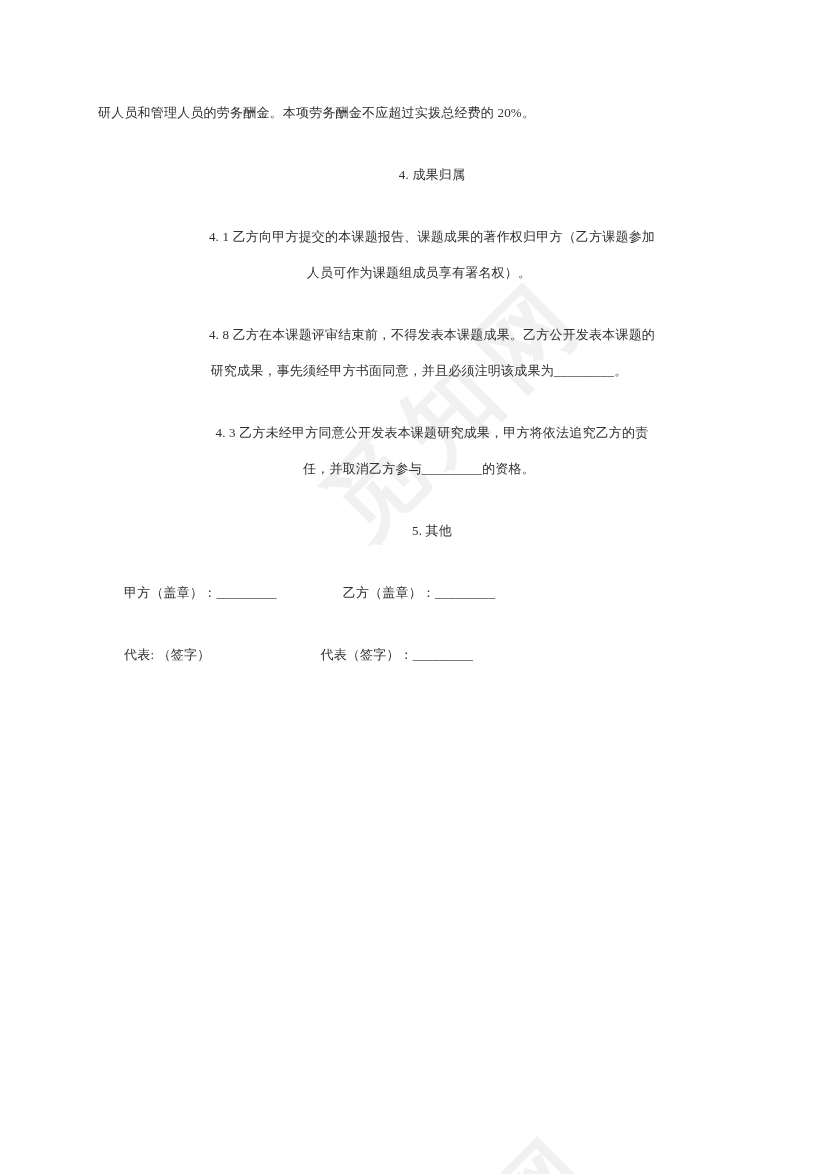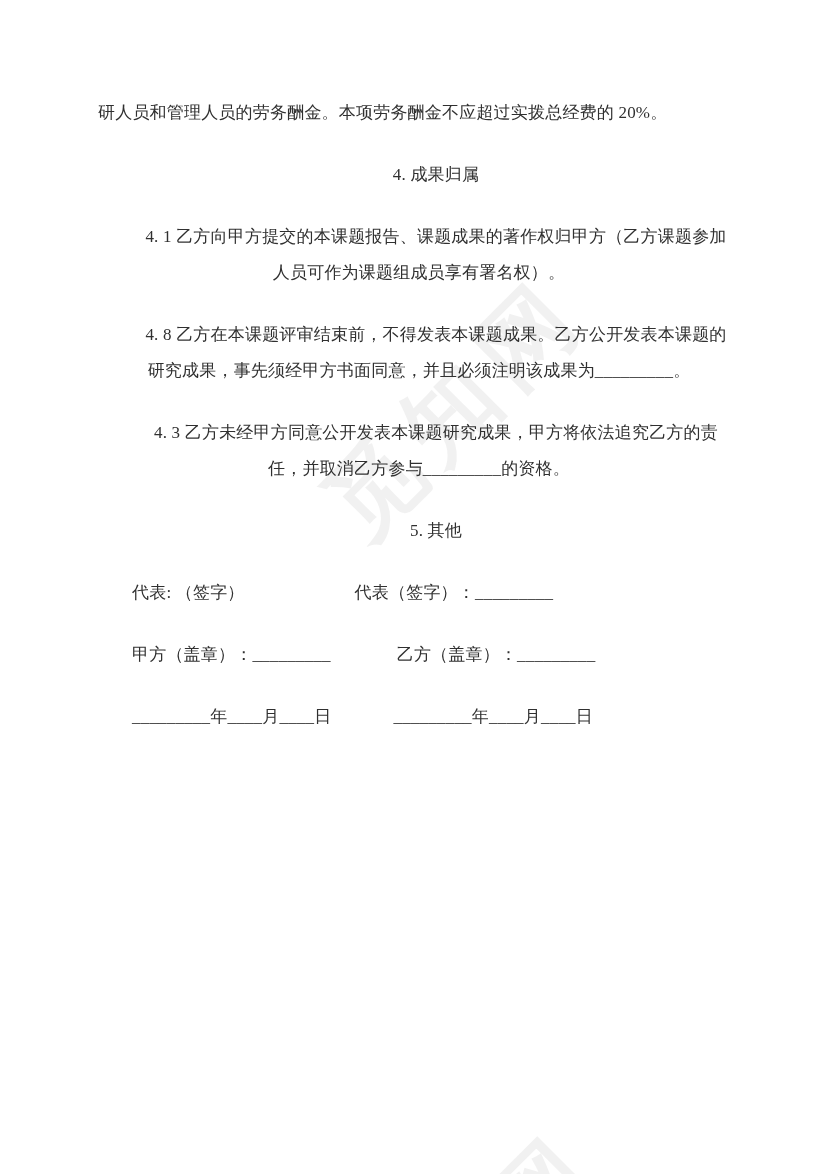--- a/index.html
+++ b/index.html
@@ -14,21 +14,21 @@
     background: #ffffff;
     overflow: hidden;
     font-family: "Liberation Serif", "DejaVu Serif", serif;
     color: #303030;
   }
   .content {
     position: absolute;
     left: 98px;
     top: 95px;
     width: 642px;
-    font-size: 17px;
+    font-size: 13px;
     line-height: 36px;
     letter-spacing: 0.2px;
   }
   .para {
     margin: 0 0 26px 0;
     white-space: pre-line;
     text-align: left;
   }
   .para.indent {
     text-indent: 2em;
@@ -77,25 +77,22 @@
     <p class="para indent">4. 8  乙方在本课题评审结束前，不得发表本课题成果。乙方公开发表本课题的
 研究成果，事先须经甲方书面同意，并且必须注明该成果为_________。</p>
 
     <p class="para indent">4. 3  乙方未经甲方同意公开发表本课题研究成果，甲方将依法追究乙方的责
 任，并取消乙方参与_________的资格。</p>
 
     <p class="para indent">5. 其他</p>
 
 
     <p class="sig-row">
-      <span class="col-a">代表: （签字）</span><span class="col-b offset-rep">代表（签字）：_________</span>
-    </p>
-
-    <p class="sig-row">
       <span class="col-a">甲方（盖章）：_________</span><span class="col-b offset-seal">乙方（盖章）：_________</span>
     </p>
 
     <p class="sig-row">
-      <span class="col-a">_________年____月____日</span><span class="col-b offset-date">_________年____月____日</span>
+      <span class="col-a">代表: （签字）</span><span class="col-b offset-rep">代表（签字）：_________</span>
     </p>
+
 
   </div>
 </div>
 
 </body></html>

